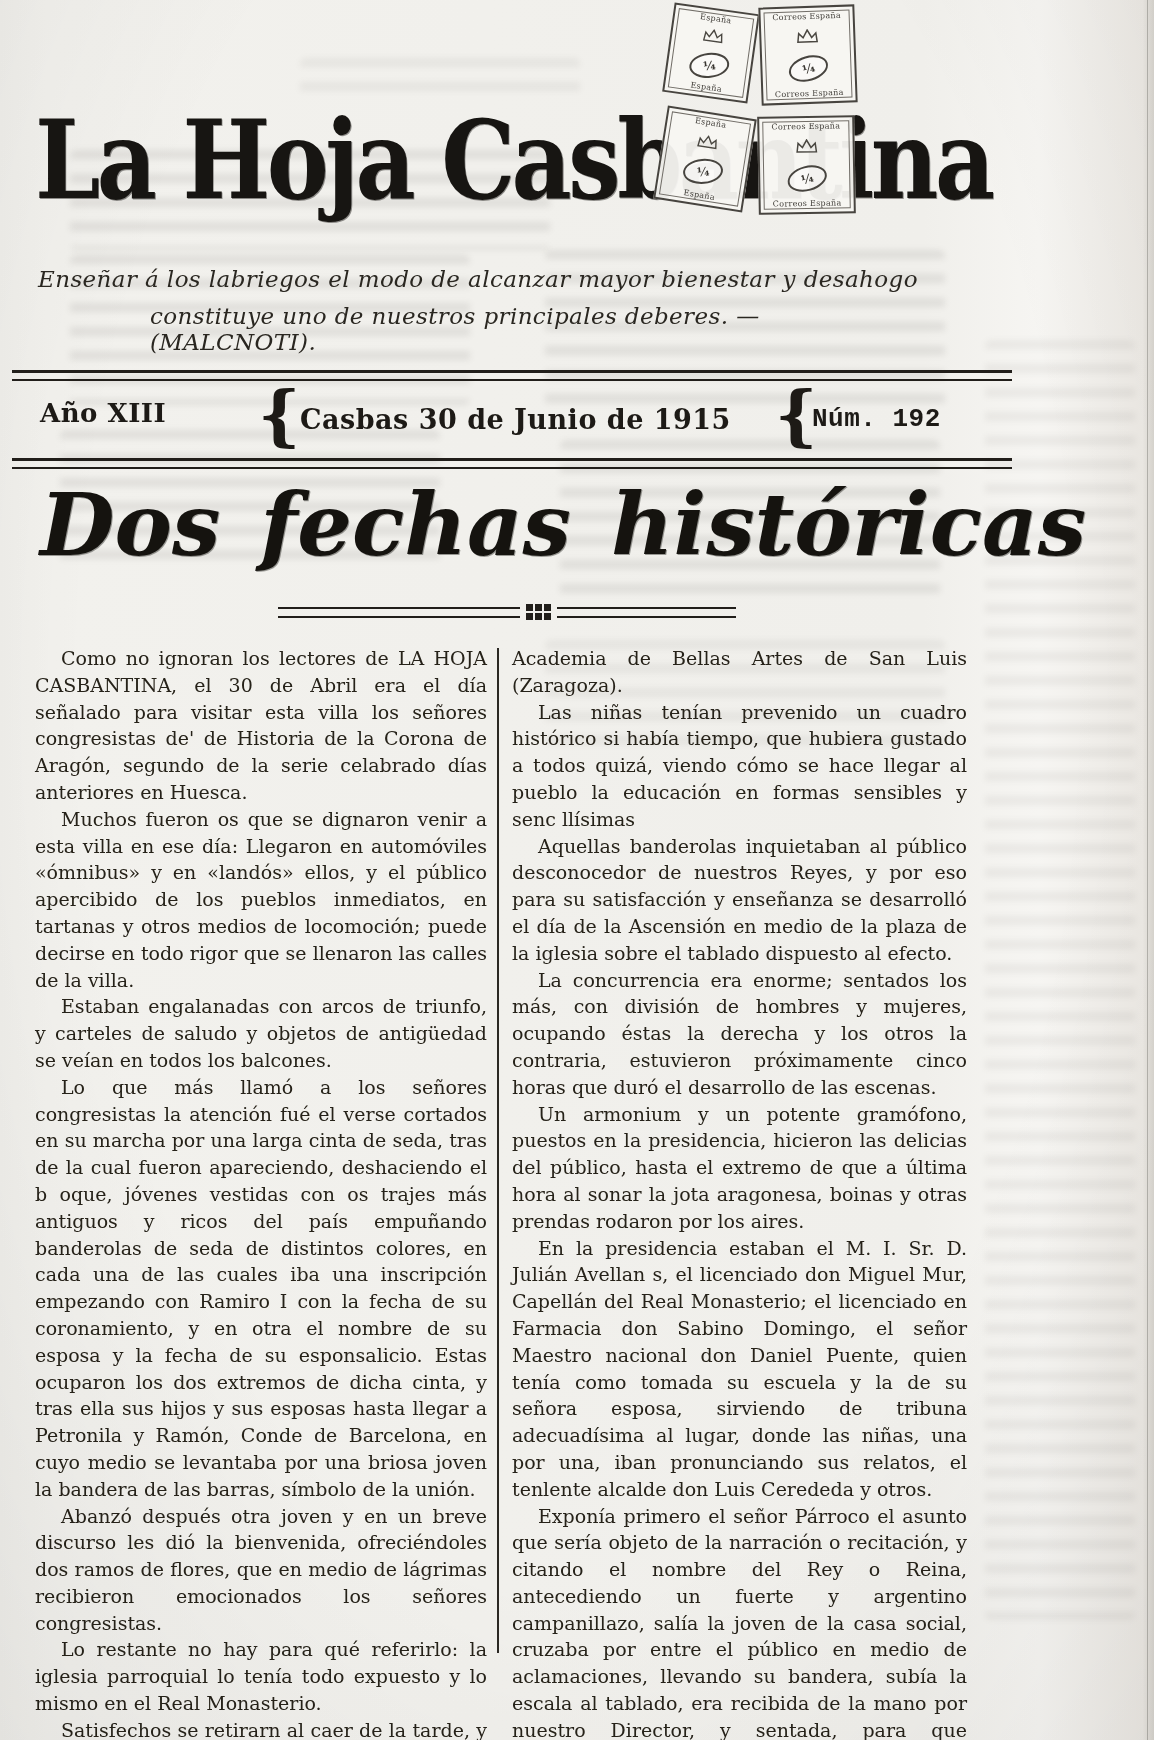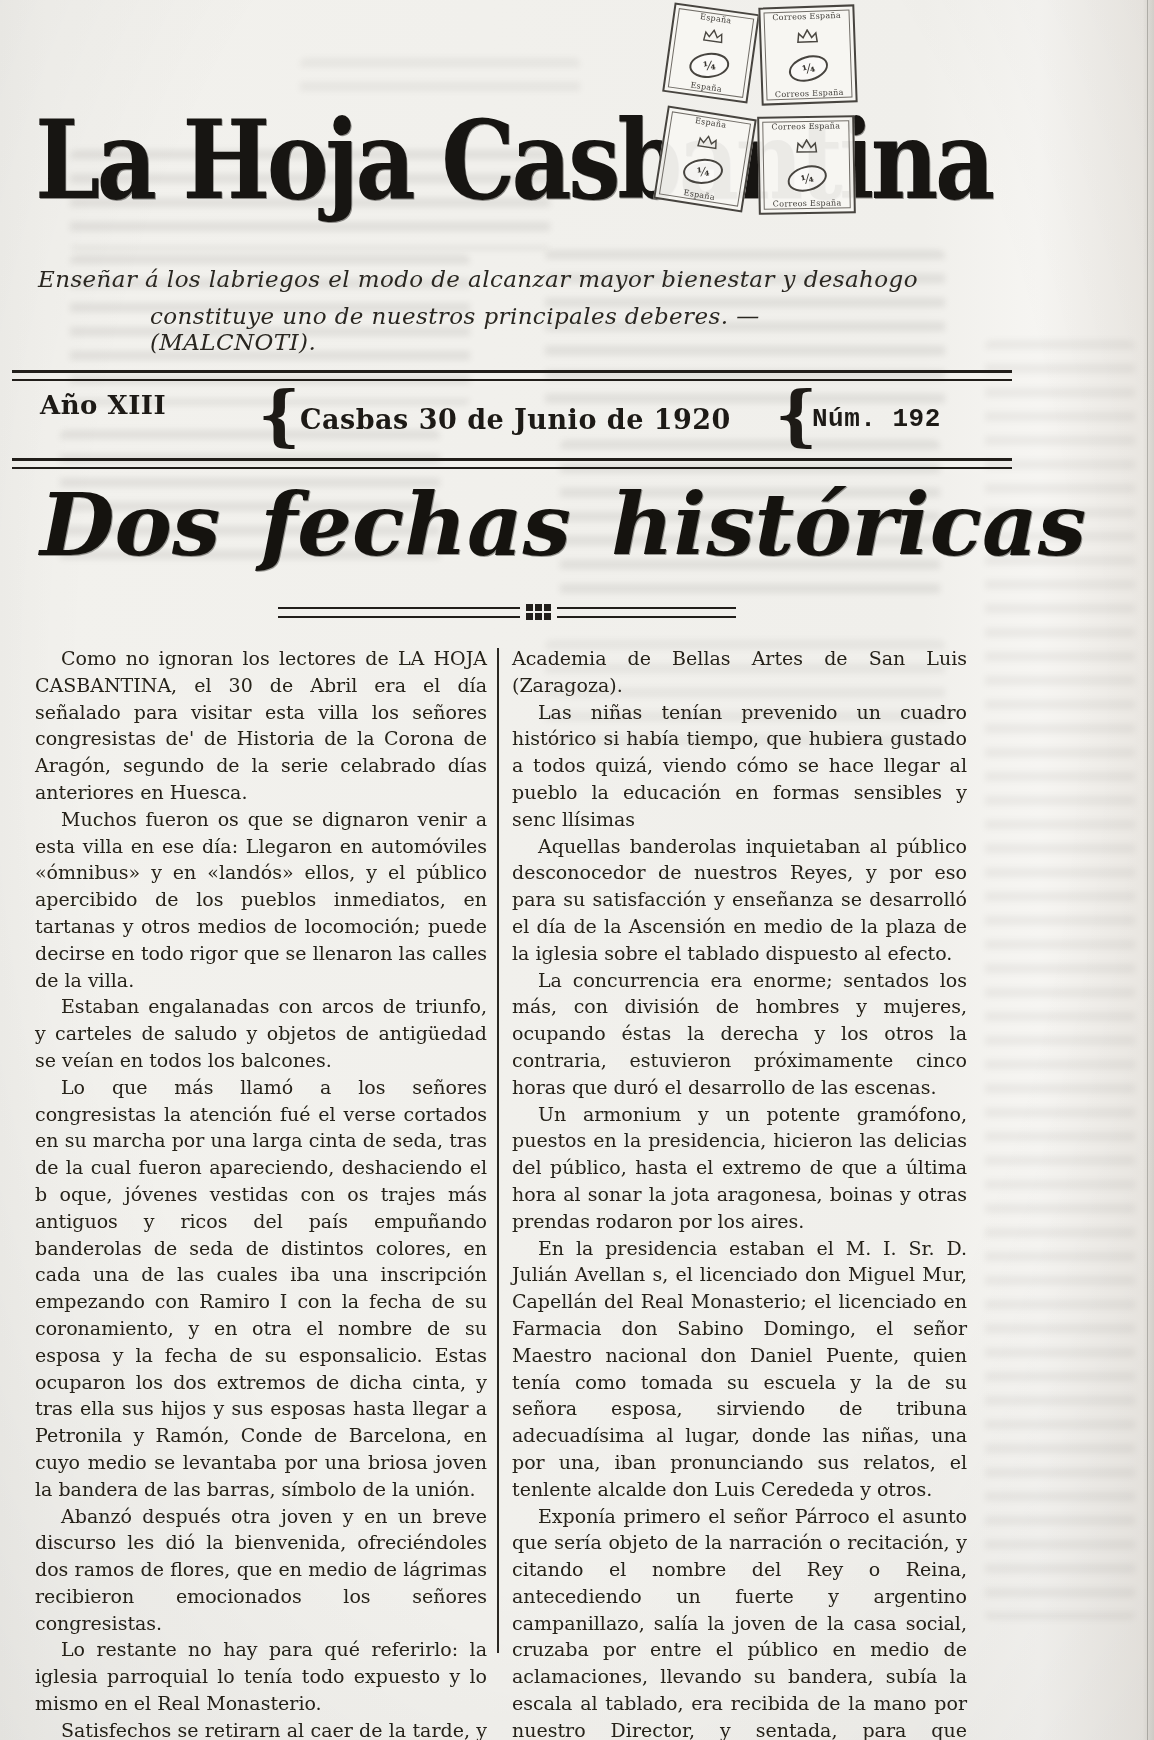--- a/index.html
+++ b/index.html
@@ -67,21 +67,21 @@
 
   
   .rule{position:absolute;left:12px;width:1000px;height:6px;
     border-top:3px solid #211e1a;border-bottom:2px solid #211e1a;}
   .rule1{top:370px;}
   .rule2{top:458px;}
 
   
   .dateline{position:absolute;left:0;top:382px;width:1024px;height:76px;z-index:1;}
   .dl-item{position:absolute;font-weight:bold;font-size:26px;color:#1d1a16;letter-spacing:.5px;}
-  .dl-year{left:40px;top:8px;}
+  .dl-year{left:40px;top:16px;}
   .dl-date{left:300px;top:22px;font-size:27px;}
   .dl-num{left:812px;top:22px;font-family:Liberation Mono, monospace;}
   .dl-brace{position:absolute;top:-6px;font-size:66px;font-weight:bold;color:#1d1a16;}
   .dl-brace.b1{left:258px;}
   .dl-brace.b2{left:775px;}
 
   
   .headline{
     position:absolute;left:40px;top:474px;width:980px;
     font-size:86px;font-weight:bold;font-style:italic;
@@ -165,21 +165,21 @@
   </div>
 
   <div class="motto1">Enseñar á los labriegos el modo de alcanzar mayor bienestar y desahogo</div>
   <div class="motto2">constituye uno de nuestros principales deberes. —(MALCNOTI).</div>
 
   <div class="rule rule1"></div>
 
   <div class="dateline">
     <span class="dl-item dl-year">Año XIII</span>
     <span class="dl-brace b1">{</span>
-    <span class="dl-item dl-date">Casbas 30 de Junio de 1920</span>
+    <span class="dl-item dl-date">Casbas 30 de Junio de 1915</span>
     <span class="dl-brace b2">{</span>
     <span class="dl-item dl-num">Núm. 192</span>
   </div>
 
   <div class="rule rule2"></div>
 
   <div class="headline">Dos fechas históricas</div>
 
   <div class="headline-divider">
     <div class="hd-line" style="flex:0 0 242px;"></div>

